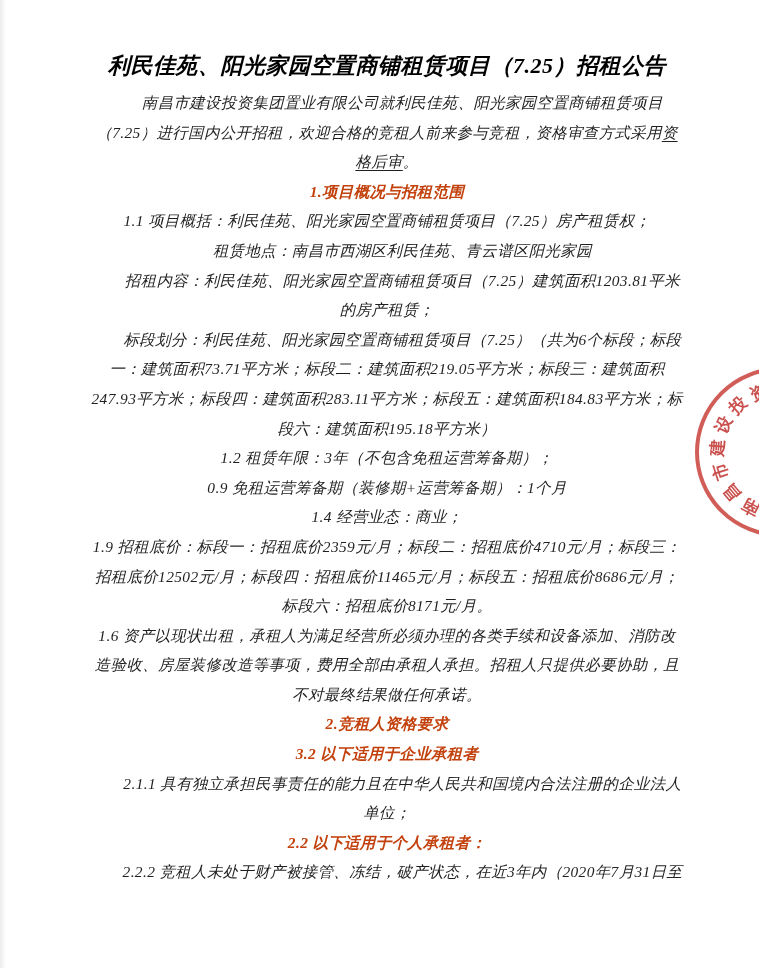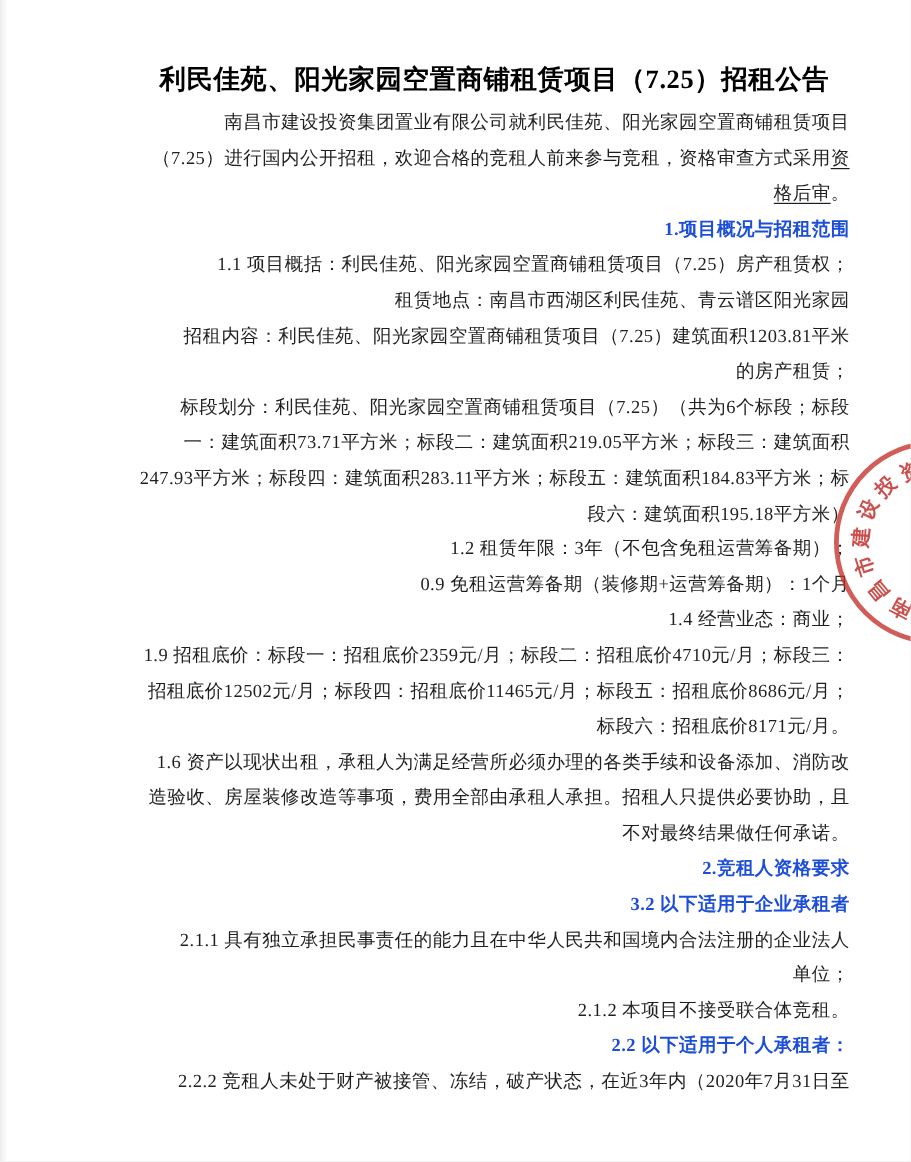--- a/index.html
+++ b/index.html
@@ -14,43 +14,44 @@
     color: #1f1f1f;
   }
   .scan-edge {
     position: absolute;
     left: 0; top: 0; bottom: 0;
     width: 6px;
     background: linear-gradient(to right, #ececec, #ffffff);
   }
   .content {
     position: absolute;
-    left: 116px;
+    left: 91px;
     top: 40px;
     width: 592px;
+    font-style: italic;
   }
   .doc-title {
     margin: 0;
     padding-top: 8px;
     font-size: 22px;
     font-weight: 700;
     line-height: 36px;
     text-align: center;
     color: #000;
     letter-spacing: 0.5px;
     margin-bottom: 4px;
   }
   .para {
     margin: 0;
     font-size: 15.4px;
     line-height: 29.6px;
     letter-spacing: 0.4px;
-    text-align: right;
+    text-align: center;
   }
-  .para.bold { font-weight: 700; color: #1d4ed8; }
+  .para.bold { font-weight: 700; color: #c2410c; }
   .para.indent { text-indent: 2em; }
   .underline { text-decoration: underline; text-underline-offset: 3px; }
   
   .seal {
     position: absolute;
     left: 780px;
     top: 452px;
     width: 0; height: 0;
   }
   .seal-ring {
@@ -90,21 +91,20 @@
     <p class="para indent">招租内容：利民佳苑、阳光家园空置商铺租赁项目（7.25）建筑面积1203.81平米的房产租赁；</p>
     <p class="para indent">标段划分：利民佳苑、阳光家园空置商铺租赁项目（7.25）（共为6个标段；标段一：建筑面积73.71平方米；标段二：建筑面积219.05平方米；标段三：建筑面积247.93平方米；标段四：建筑面积283.11平方米；标段五：建筑面积184.83平方米；标段六：建筑面积195.18平方米）</p>
     <p class="para">1.2 租赁年限：3年（不包含免租运营筹备期）；</p>
     <p class="para">0.9 免租运营筹备期（装修期+运营筹备期）：1个月</p>
     <p class="para">1.4 经营业态：商业；</p>
     <p class="para">1.9 招租底价：标段一：招租底价2359元/月；标段二：招租底价4710元/月；标段三：招租底价12502元/月；标段四：招租底价11465元/月；标段五：招租底价8686元/月；标段六：招租底价8171元/月。</p>
     <p class="para">1.6 资产以现状出租，承租人为满足经营所必须办理的各类手续和设备添加、消防改造验收、房屋装修改造等事项，费用全部由承租人承担。招租人只提供必要协助，且不对最终结果做任何承诺。</p>
     <p class="para bold">2.竞租人资格要求</p>
     <p class="para bold">3.2 以下适用于企业承租者</p>
     <p class="para indent">2.1.1 具有独立承担民事责任的能力且在中华人民共和国境内合法注册的企业法人单位；</p>
-    <p class="para indent">2.1.2 本项目不接受联合体竞租。</p>
     <p class="para bold">2.2 以下适用于个人承租者：</p>
     <p class="para indent">2.2.2 竞租人未处于财产被接管、冻结，破产状态，在近3年内（2020年7月31日至</p>
   </div>
 
   <div class="seal">
     <div class="seal-ring"></div>
     <span class="seal-char" style="--a:-152deg">南</span>
     <span class="seal-char" style="--a:-130deg">昌</span>
     <span class="seal-char" style="--a:-108deg">市</span>
     <span class="seal-char" style="--a:-86deg">建</span>

